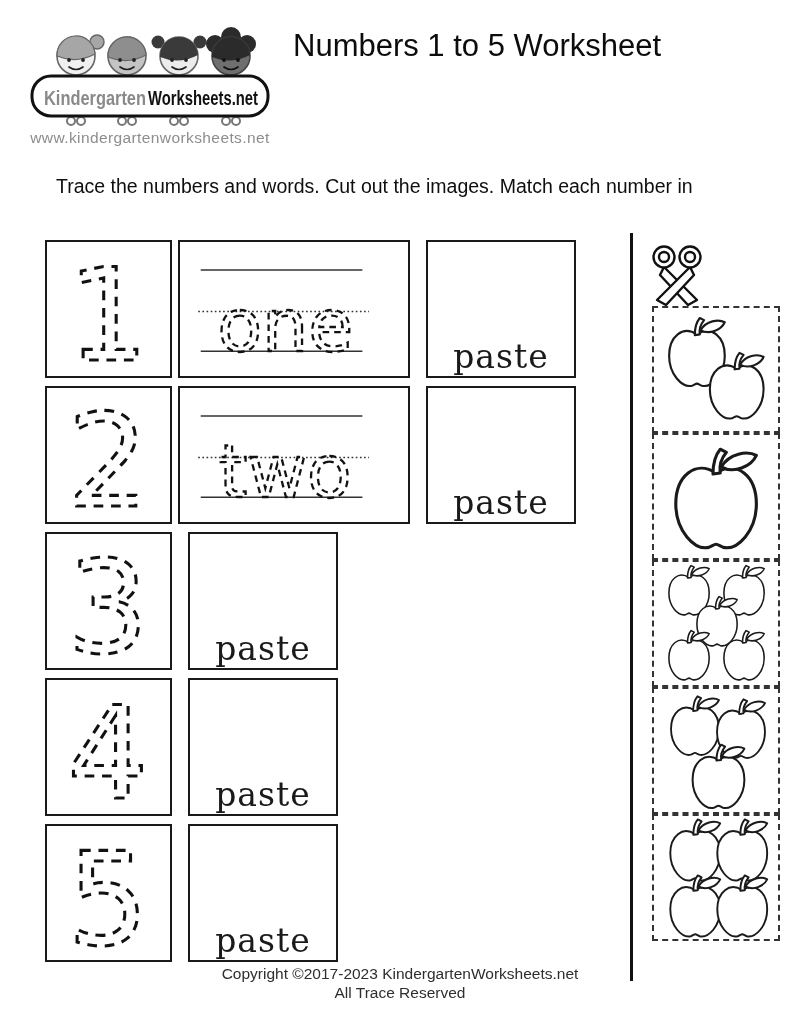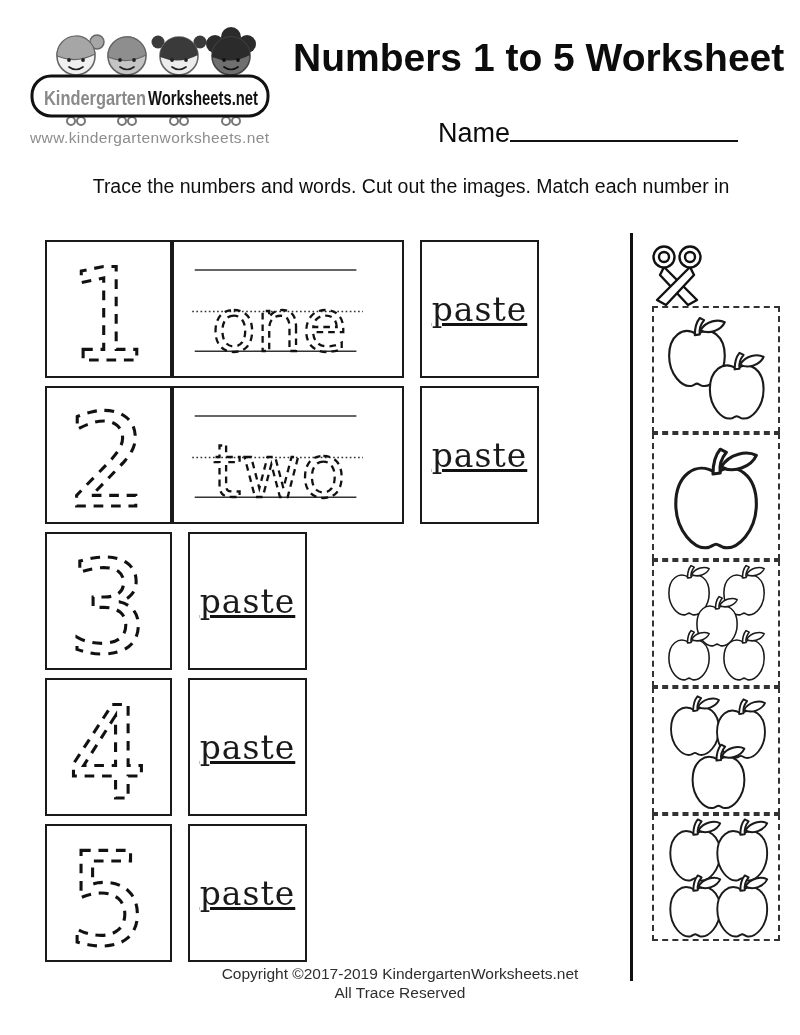--- a/index.html
+++ b/index.html
@@ -14,50 +14,50 @@
   .page { position: absolute; inset: 0; }
 
   
   .logo { position: absolute; left: 30px; top: 24px; width: 240px; }
   .logo svg { display: block; }
   .logo-text { font-family: "Liberation Sans", sans-serif; font-weight: bold; font-size: 20px; }
   .logo-text.gray { fill: #8a8a8a; }
   .logo-text.dark { fill: #111; }
   .logo-url {
     font-size: 15.5px; color: #8d8d8d; letter-spacing: 0.4px;
-    text-align: left; margin-top: 1px;
+    text-align: center; margin-top: 1px;
   }
 
   
   .title {
-    position: absolute; left: 293px; top: 36px;
-    font-size: 39px; color: #0c0c0c; letter-spacing: 0px; font-weight: bold;
+    position: absolute; left: 293px; top: 28px;
+    font-size: 31px; color: #0c0c0c; letter-spacing: 0px;
   }
   .name-row { position: absolute; left: 438px; top: 116px; font-size: 27px; color: #0c0c0c; }
   .name-line {
     display: inline-block; width: 228px; height: 24px;
     border-bottom: 2px solid #111;
   }
 
   .instructions {
     position: absolute; left: 56px; top: 173px; width: 710px;
-    font-size: 19.5px; line-height: 26px; color: #0e0e0e; text-align: center;
+    font-size: 19.5px; line-height: 26px; color: #0e0e0e;
   }
 
   
   .trace-table { position: absolute; left: 45px; top: 240px; }
   .trace-row { display: flex; height: 138px; margin-bottom: 8px; }
   .cell {
     border: 2.4px solid #1a1a1a; background: #fff; box-sizing: border-box;
   }
   .num-box { width: 127px; }
-  .word-box { width: 232px; margin-left: 0; }
+  .word-box { width: 232px; margin-left: 6px; }
   .paste-box {
-    width: 119px; margin-left: 16px;
-    display: flex; align-items: center; justify-content: center; text-decoration: underline;
+    width: 150px; margin-left: 16px;
+    display: flex; align-items: flex-end; justify-content: center;
   }
   .cell svg { width: 100%; height: 100%; display: block; }
 
   .paste-label {
     font-family: "DejaVu Serif", serif;
     font-size: 33px; color: #1a1a1a; letter-spacing: 1px;
   }
 
   .dashed-text { fill: none; stroke: #111; }
   .num-text {
@@ -158,23 +158,20 @@
       </g>
 
       <rect x="2" y="52" width="236" height="40" rx="19" fill="#ffffff" stroke="#111" stroke-width="3"></rect>
       <text x="14" y="81" class="logo-text gray" textLength="102" lengthAdjust="spacingAndGlyphs">Kindergarten</text>
       <text x="118" y="81" class="logo-text dark" textLength="110" lengthAdjust="spacingAndGlyphs">Worksheets.net</text>
     </svg>
     <div class="logo-url">www.kindergartenworksheets.net</div>
   </div>
 
   <div class="title">Numbers 1 to 5 Worksheet</div>
-  <div class="name-row">
-    <span>Name</span><span class="name-line"></span>
-  </div>
 
   <div class="instructions">
     <div>Trace the numbers and words. Cut out the images. Match each number in</div>
   </div>
 
   <div class="trace-table">
 
     <div class="trace-row">
       <div class="cell num-box">
         <svg viewBox="0 0 127 138">
@@ -313,17 +310,17 @@
         <svg viewBox="0 0 100 110" class="apple" style="left: 7%; top: 44.4%; width: 52%; height: 57.2%;">
           <use href="#apple-shape"></use>
         </svg>
         <svg viewBox="0 0 100 110" class="apple" style="left: 45%; top: 44.4%; width: 52%; height: 57.2%;">
           <use href="#apple-shape"></use>
         </svg>
       </div>
   </div>
 
   <div class="footer">
-    <div>Copyright ©2017-2019 KindergartenWorksheets.net</div>
+    <div>Copyright ©2017-2023 KindergartenWorksheets.net</div>
     <div>All Trace Reserved</div>
   </div>
 
 </div>
 
 </body></html>

